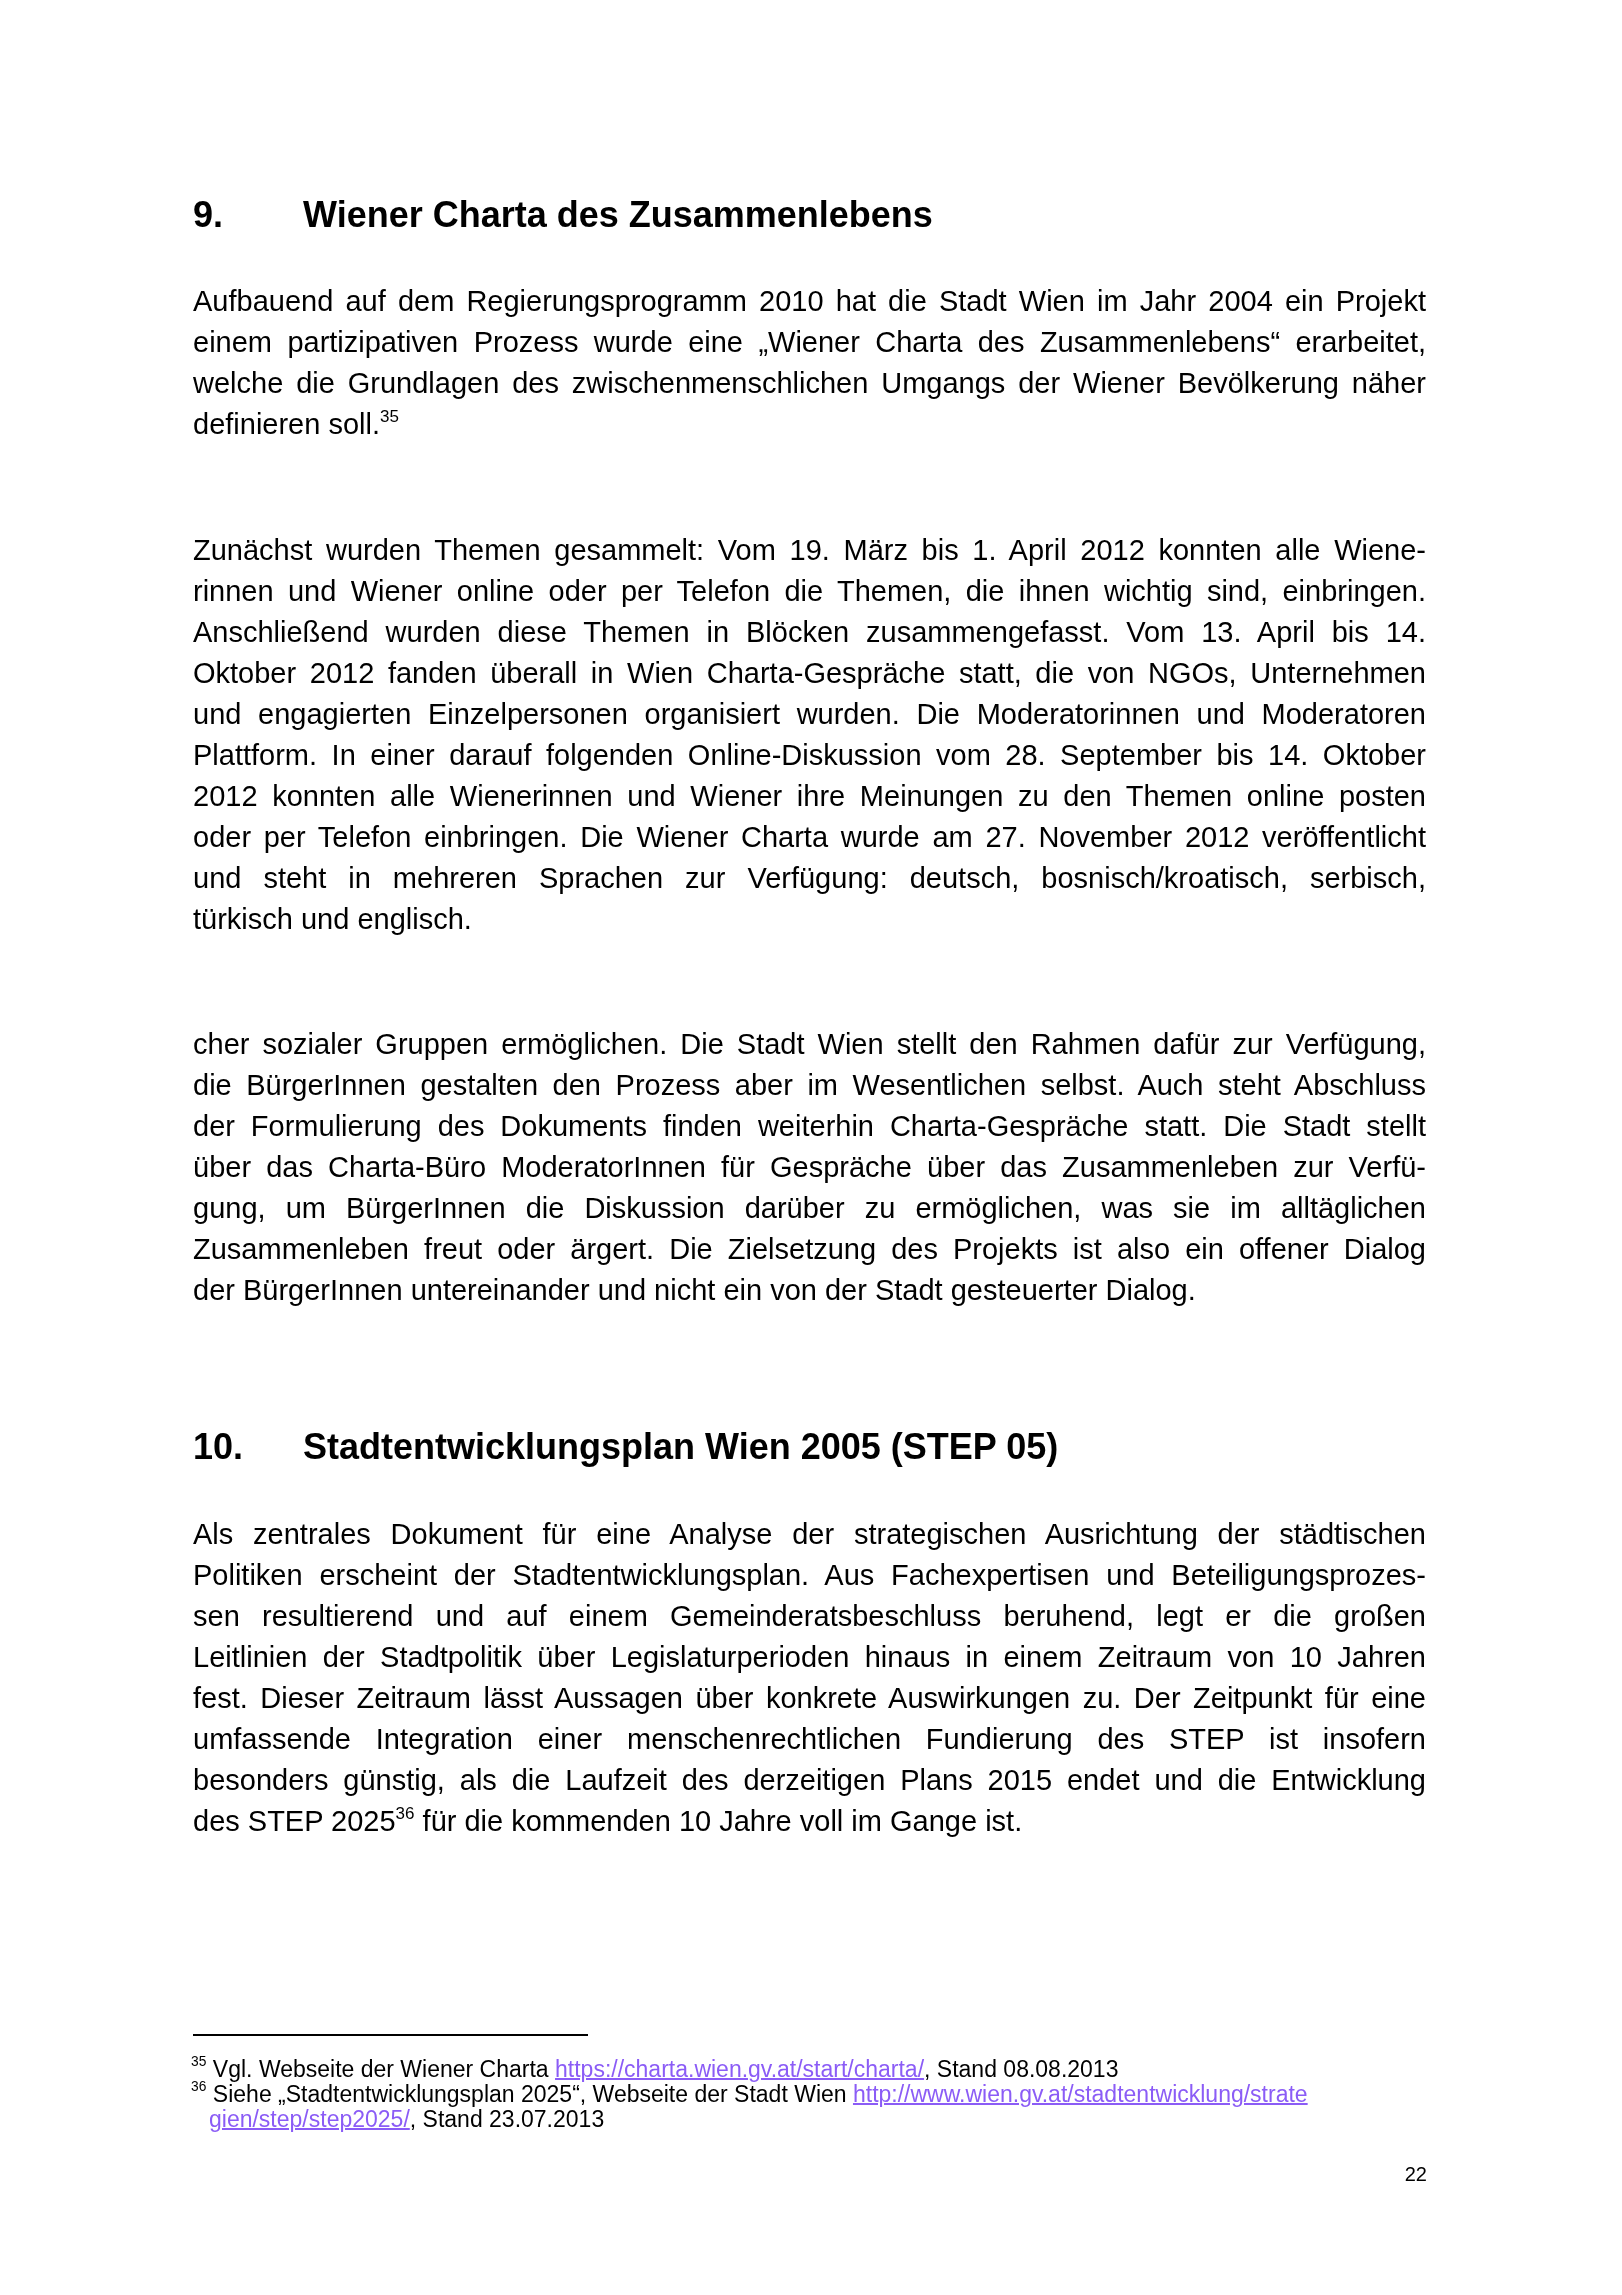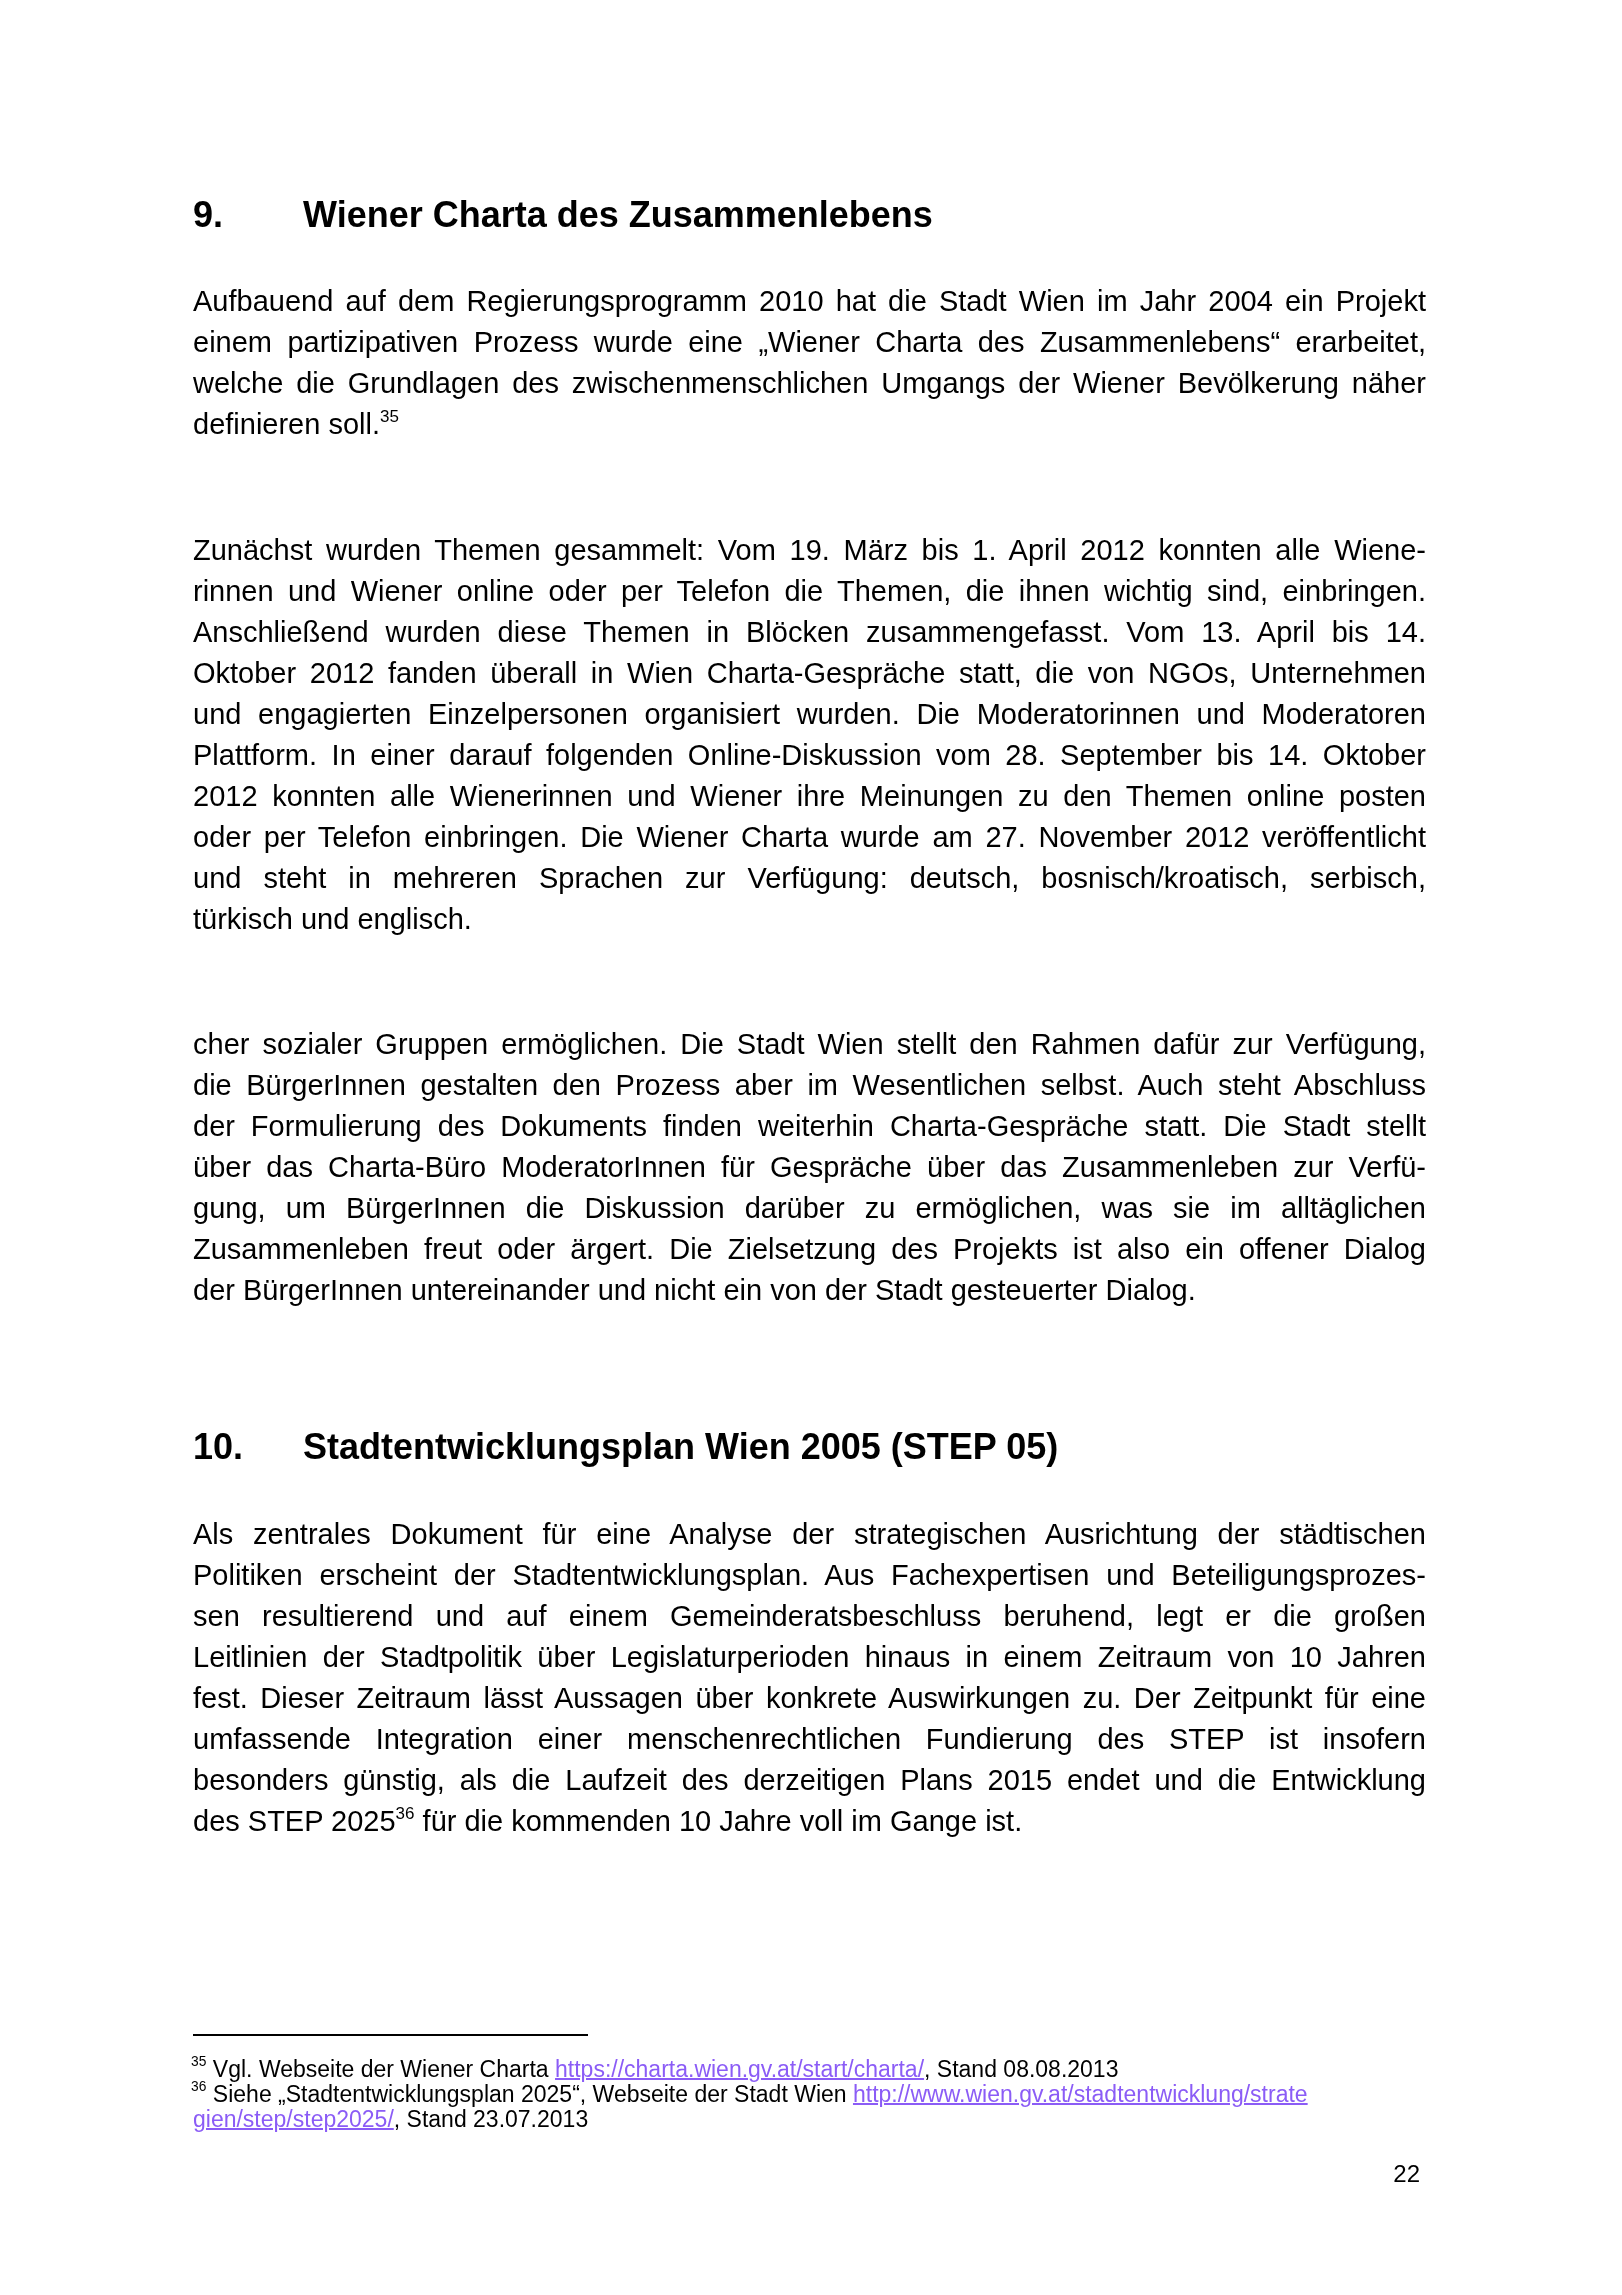--- a/index.html
+++ b/index.html
@@ -23,21 +23,21 @@
     .line.last { text-align-last: left; }
     sup.fn { font-size: 17px; line-height: 0; position: relative; top: -1.6px; }
     .footrule {
       position: absolute; left: 193px; top: 2034px; width: 395px; height: 2.4px; background: #000;
     }
     .footnotes { position: absolute; left: 191px; top: 2057px; width: 1233px; }
     .fnline { font-size: 23px; line-height: 25px; height: 25px; white-space: nowrap; }
     .fnline sup { font-size: 13.8px; line-height: 0; position: relative; top: -2.4px; margin-right: 6.5px; }
     a.link { color: #8b5cf6; text-decoration: underline; text-decoration-thickness: 1.6px; }
     .pagenum {
-      position: absolute; right: 202px; top: 2158px; font-size: 24px; line-height: 32px;
+      position: absolute; right: 195px; top: 2158px; font-size: 20px; line-height: 32px;
     }
   </style>
 </head>
 <body>
 
 <div class="page">
 
   <div class="heading" style="top:194px;">
     <span class="num">9.</span>
     <span class="title">Wiener Charta des Zusammenlebens</span>
@@ -87,19 +87,19 @@
     <div class="line">umfassende Integration einer menschenrechtlichen Fundierung des STEP ist insofern</div>
     <div class="line">besonders günstig, als die Laufzeit des derzeitigen Plans 2015 endet und die Entwicklung</div>
     <div class="line last"><span>des STEP 2025</span><sup class="fn">36</sup><span style="white-space:pre;"> für die kommenden 10 Jahre voll im Gange ist.</span></div>
   </div>
 
   <div class="footrule"></div>
 
   <div class="footnotes">
     <div class="fnline"><sup>35</sup><span style="white-space:pre;">Vgl. Webseite der Wiener Charta </span><a class="link">https://charta.wien.gv.at/start/charta/</a><span>, Stand 08.08.2013</span></div>
     <div class="fnline"><sup>36</sup><span style="white-space:pre;">Siehe „Stadtentwicklungsplan 2025“, Webseite der Stadt Wien </span><a class="link">http://www.wien.gv.at/stadtentwicklung/strate</a></div>
-    <div class="fnline" style="margin-left:2px;"><a class="link">gien/step/step2025/</a><span>, Stand 23.07.2013</span></div>
+    <div class="fnline" style="margin-left:18px;"><a class="link">gien/step/step2025/</a><span>, Stand 23.07.2013</span></div>
   </div>
 
   <div class="pagenum">22</div>
 
 </div>
 
 
 </body></html>

